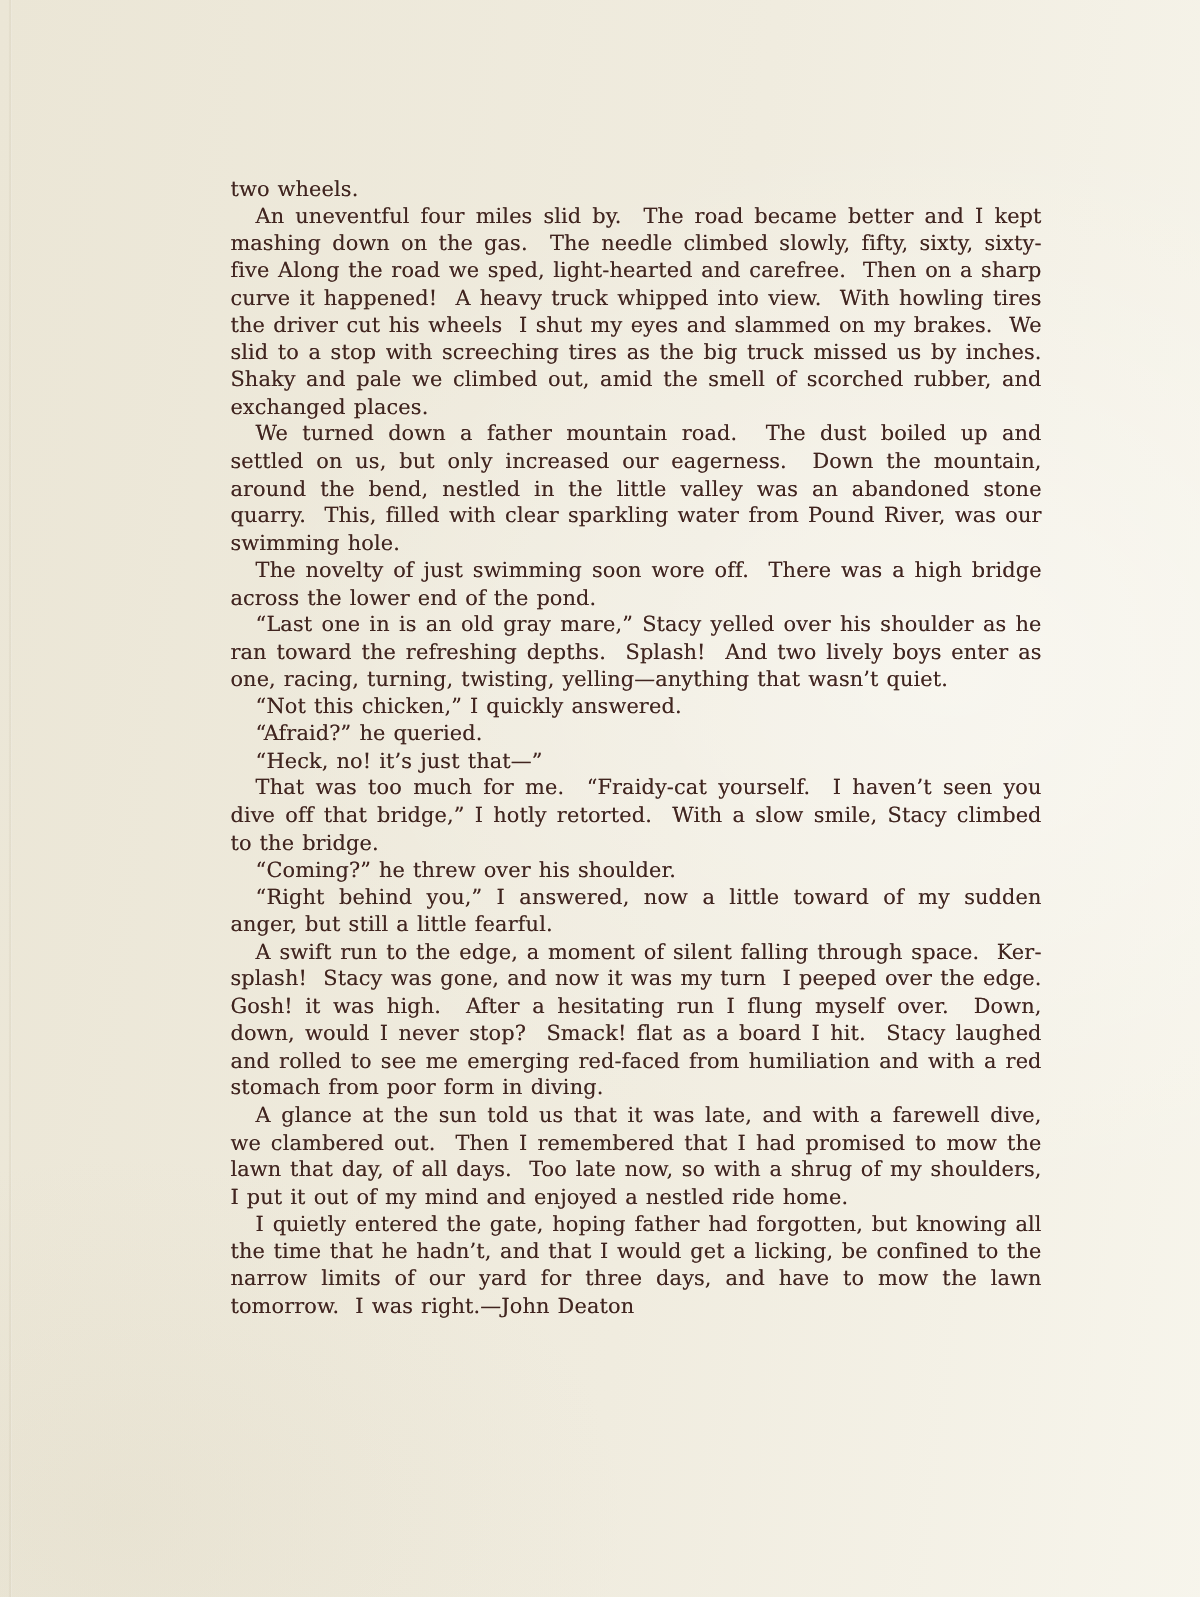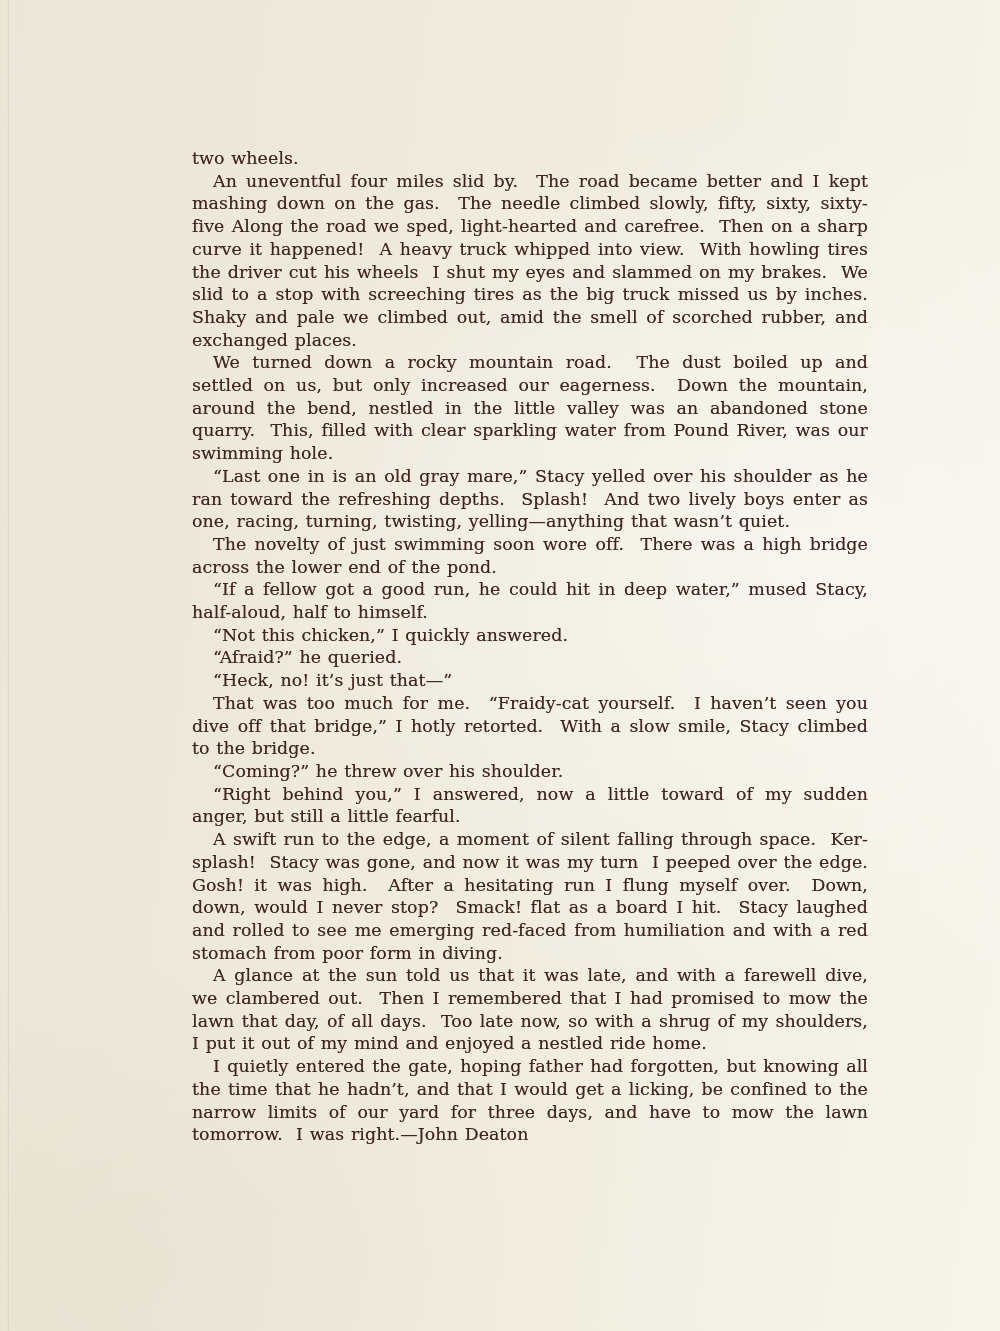--- a/index.html
+++ b/index.html
@@ -56,24 +56,23 @@
   }
 </style>
 </head>
 <body>
 
 <div class="page">
   <div class="crease"></div>
   <div class="text-block">
     <p class="para no-indent">two wheels.</p>
     <p class="para">An uneventful four miles slid by.  The road became better and I kept mashing down on the gas.  The needle climbed slowly, fifty, sixty, sixty-five Along the road we sped, light-hearted and carefree.  Then on a sharp curve it happened!  A heavy truck whipped into view.  With howling tires the driver cut his wheels  I shut my eyes and slammed on my brakes.  We slid to a stop with screeching tires as the big truck missed us by inches.  Shaky and pale we climbed out, amid the smell of scorched rubber, and exchanged places.</p>
-    <p class="para">We turned down a rocky mountain road.  The dust boiled up and settled on us, but only increased our eagerness.  Down the mountain, around the bend, nestled in the little valley was an abandoned stone quarry.  This, filled with clear sparkling water from Pound River, was our swimming hole.</p>
+    <p class="para">We turned down a father mountain road.  The dust boiled up and settled on us, but only increased our eagerness.  Down the mountain, around the bend, nestled in the little valley was an abandoned stone quarry.  This, filled with clear sparkling water from Pound River, was our swimming hole.</p>
+    <p class="para">The novelty of just swimming soon wore off.  There was a high bridge across the lower end of the pond.</p>
     <p class="para">“Last one in is an old gray mare,” Stacy yelled over his shoulder as he ran toward the refreshing depths.  Splash!  And two lively boys enter as one, racing, turning, twisting, yelling—anything that wasn’t quiet.</p>
-    <p class="para">The novelty of just swimming soon wore off.  There was a high bridge across the lower end of the pond.</p>
-    <p class="para">“If a fellow got a good run, he could hit in deep water,” mused Stacy, half-aloud, half to himself.</p>
     <p class="para">“Not this chicken,” I quickly answered.</p>
     <p class="para">“Afraid?” he queried.</p>
     <p class="para">“Heck, no! it’s just that—”</p>
     <p class="para">That was too much for me.  “Fraidy-cat yourself.  I haven’t seen you dive off that bridge,” I hotly retorted.  With a slow smile, Stacy climbed to the bridge.</p>
     <p class="para">“Coming?” he threw over his shoulder.</p>
     <p class="para">“Right behind you,” I answered, now a little toward of my sudden anger, but still a little fearful.</p>
     <p class="para">A swift run to the edge, a moment of silent falling through space.  Ker-splash!  Stacy was gone, and now it was my turn  I peeped over the edge.  Gosh! it was high.  After a hesitating run I flung myself over.  Down, down, would I never stop?  Smack! flat as a board I hit.  Stacy laughed and rolled to see me emerging red-faced from humiliation and with a red stomach from poor form in diving.</p>
     <p class="para">A glance at the sun told us that it was late, and with a farewell dive, we clambered out.  Then I remembered that I had promised to mow the lawn that day, of all days.  Too late now, so with a shrug of my shoulders, I put it out of my mind and enjoyed a nestled ride home.</p>
     <p class="para">I quietly entered the gate, hoping father had forgotten, but knowing all the time that he hadn’t, and that I would get a licking, be confined to the narrow limits of our yard for three days, and have to mow the lawn tomorrow.  I was right.—John Deaton</p>
   </div>

